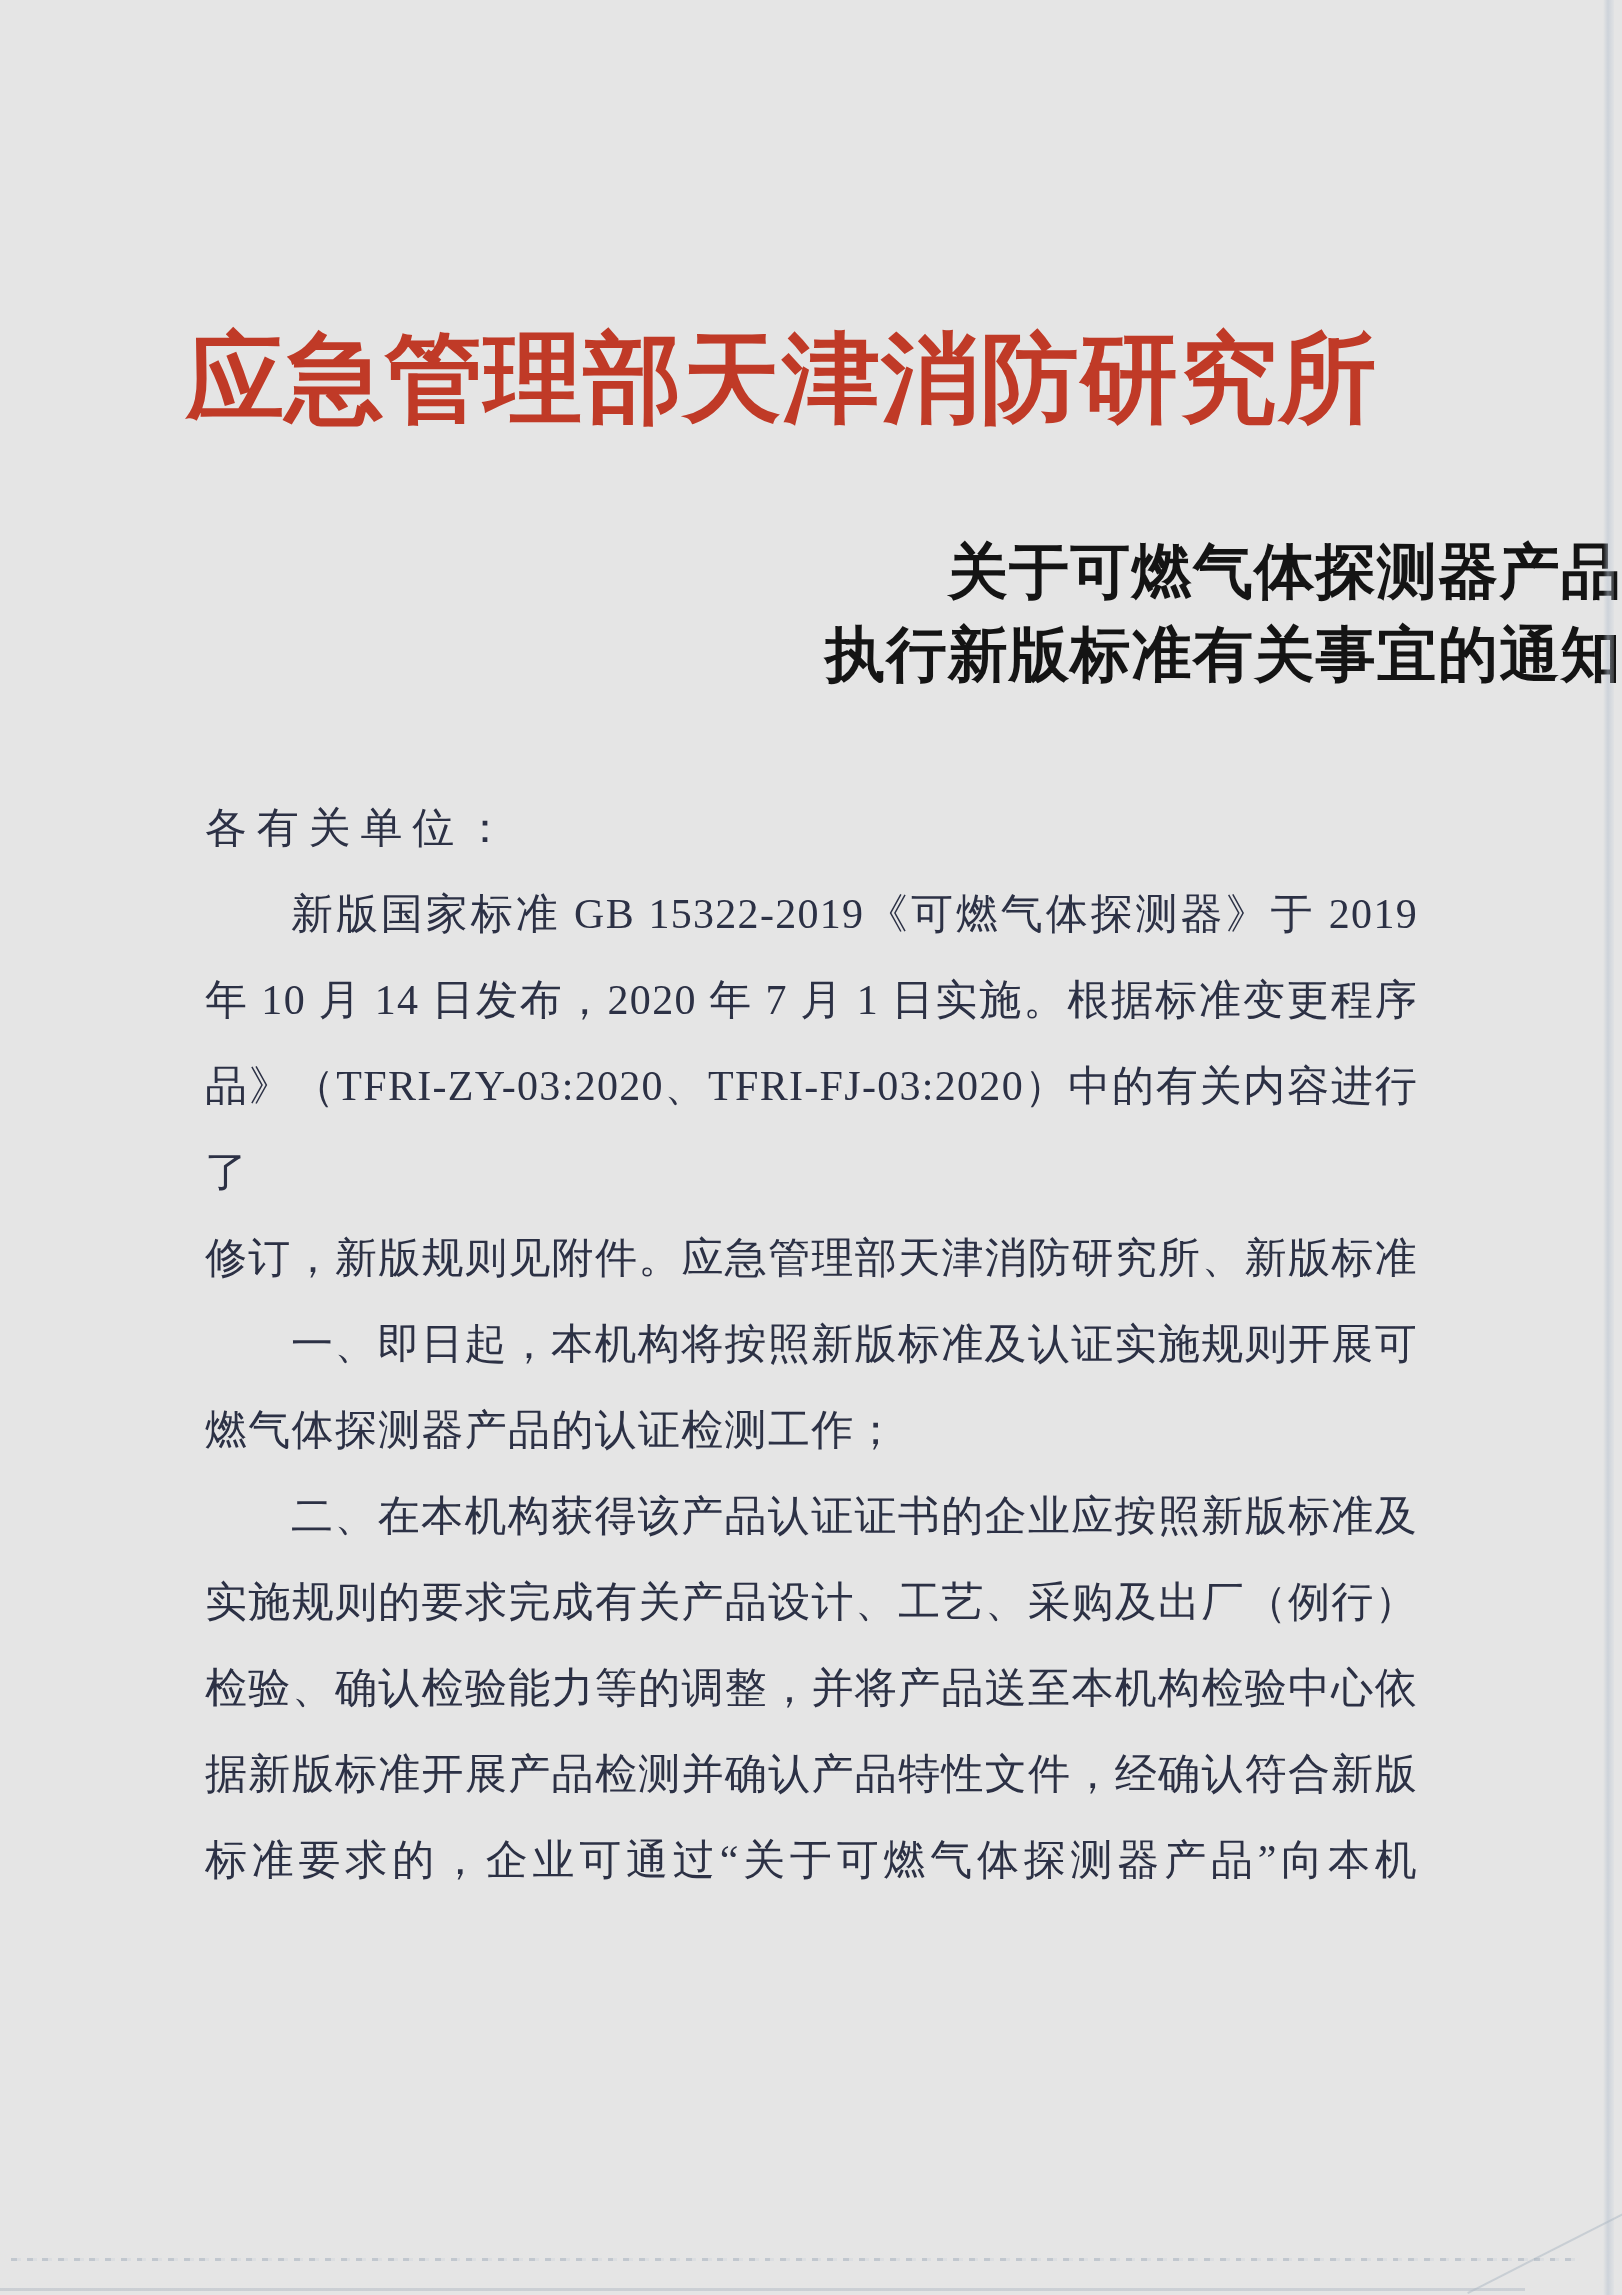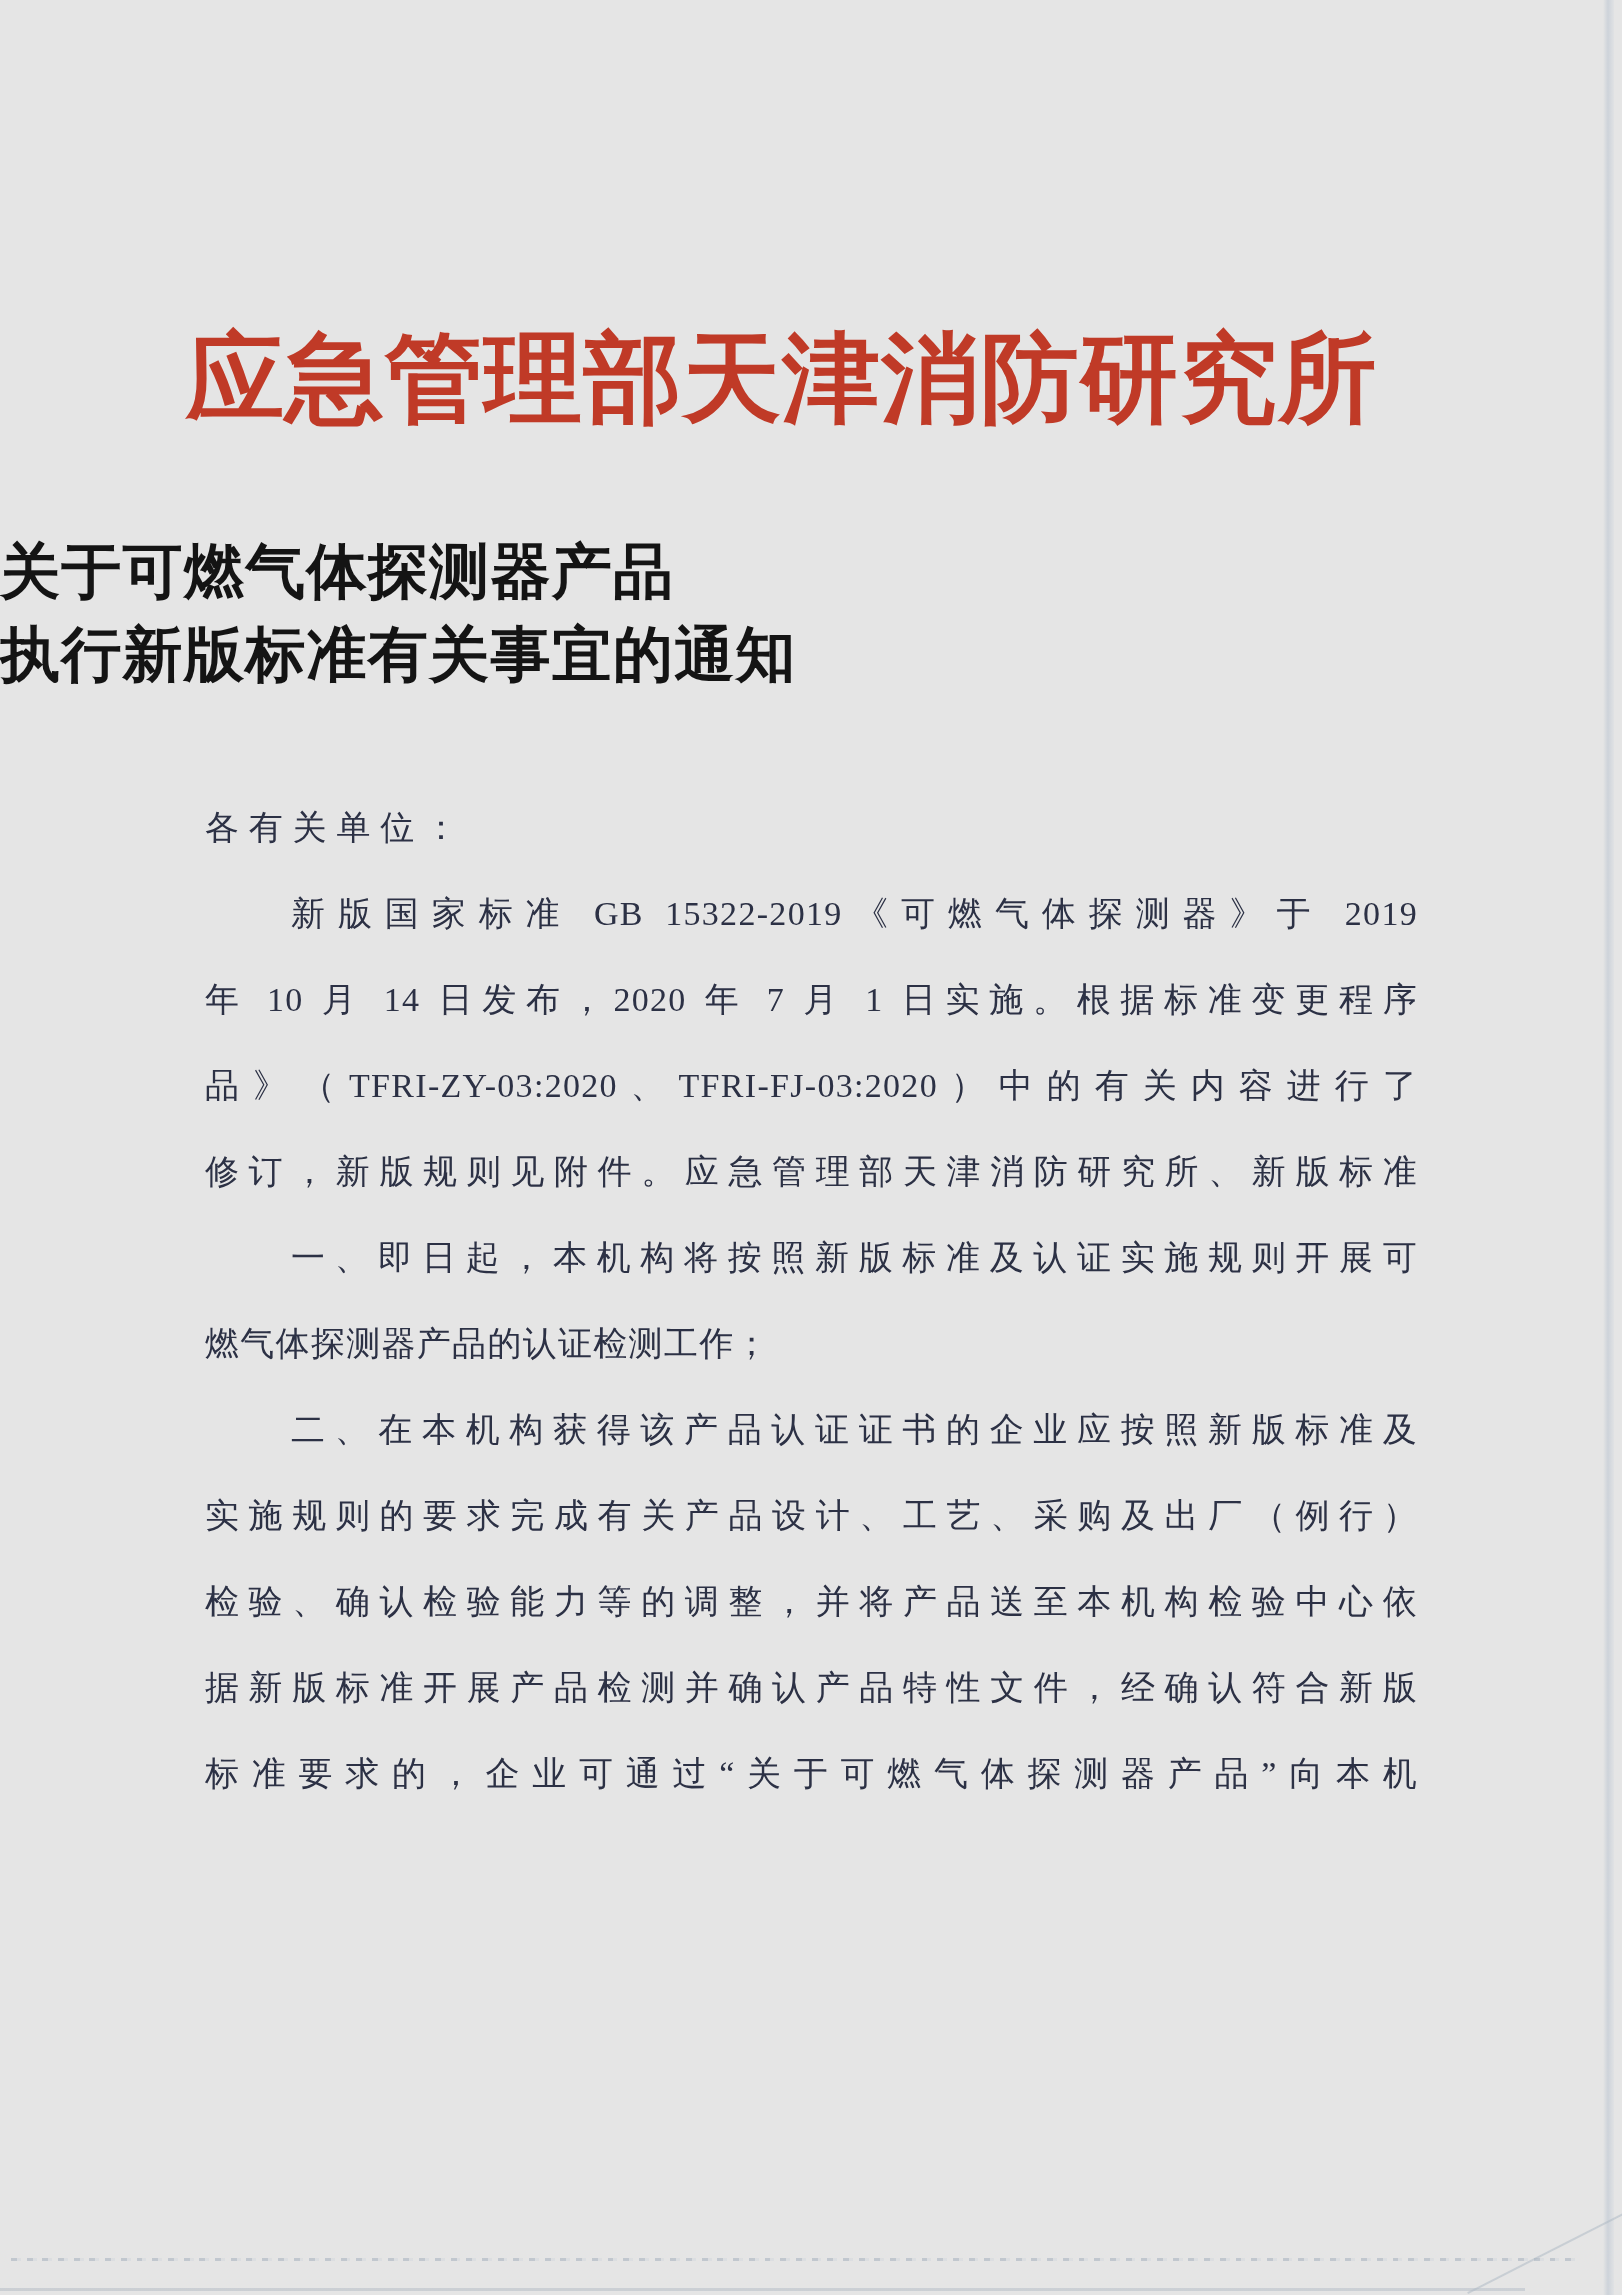--- a/index.html
+++ b/index.html
@@ -29,34 +29,34 @@
     letter-spacing: 1.3px;
     color: #c03a27;
     white-space: nowrap;
   }
   
   .doc-title {
     position: absolute;
     top: 531px;
     left: 0;
     width: 100%;
-    text-align: left;
+    text-align: right;
     font-size: 60px;
     line-height: 83px;
     font-weight: bold;
     letter-spacing: 1.3px;
     color: #141414;
   }
   
   .body-block {
     position: absolute;
     top: 785px;
     left: 205px;
     width: 1213px;
-    font-size: 34px;
+    font-size: 42px;
     line-height: 86px;
     letter-spacing: 1.3px;
     color: #2c3145;
   }
   .bl { min-height: 86px; }
   .j {
     text-align: justify;
     text-align-last: justify;
   }
   .ind { padding-left: 86px; }

